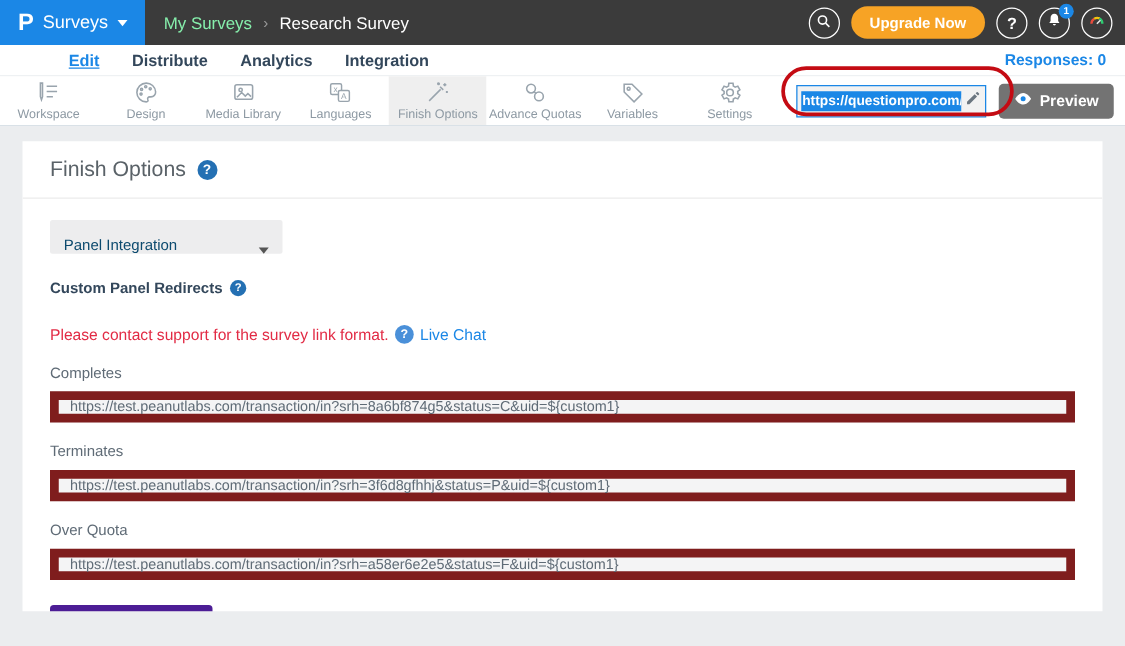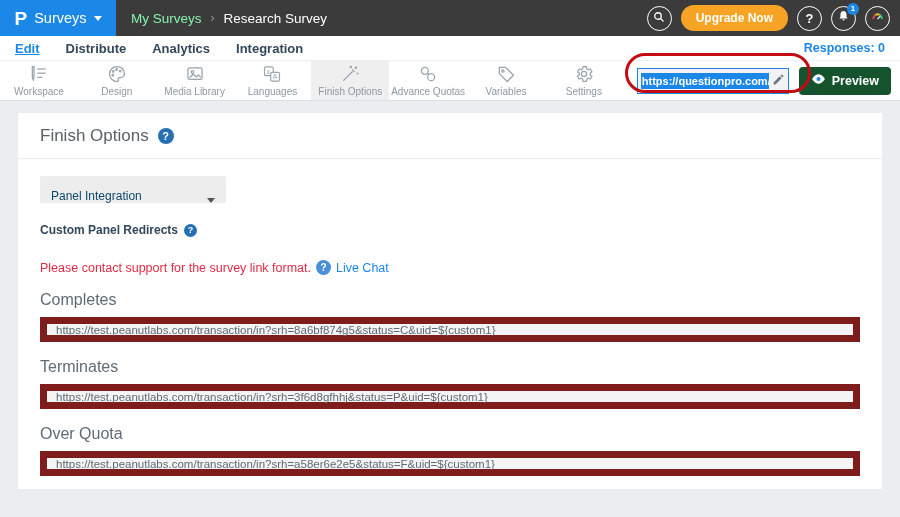--- a/index.html
+++ b/index.html
@@ -20,51 +20,51 @@
   .crumb-parent { color: #86efac; cursor: pointer; }
   .crumb-sep { color: #9a9a9a; font-size: 12px; }
   .crumb-current { color: #fff; }
   .header-right { margin-left: auto; display: flex; align-items: center; gap: 9px; padding-right: 10px; }
   .circle-btn { width: 25px; height: 25px; border: 1.5px solid #fff; border-radius: 50%; display: flex; align-items: center; justify-content: center; color: #fff; font-size: 13px; font-weight: bold; cursor: pointer; position: relative; background: transparent; }
   .upgrade-btn { background: #f7a325; border: none; color: #fff; font-family: inherit; font-weight: bold; font-size: 12px; padding: 6px 15px; border-radius: 14px; cursor: pointer; }
   .badge { position: absolute; top: -4px; right: -4px; background: #1b87e6; color: #fff; font-size: 8px; font-weight: bold; width: 12px; height: 12px; border-radius: 50%; display: flex; align-items: center; justify-content: center; }
   
   .nav-row { height: 25px; background: #fff; display: flex; align-items: center; padding: 0 15px; gap: 26px; border-bottom: 1px solid #eef1f3; }
   .nav-item { font-size: 13px; font-weight: 600; color: #33475b; cursor: pointer; }
-  .nav-item.active { color: #1b87e6; text-decoration: underline; }
+  .nav-item.active { color: #1b87e6; text-decoration: underline; margin-left: 40px; }
   .responses { margin-left: auto; font-size: 12.5px; font-weight: 600; color: #1b87e6; }
   
   .toolbar { height: 40px; background: #fff; display: flex; align-items: stretch; border-bottom: 1px solid #d9e1e7; position: relative; }
   .tool-tab { width: 80px; display: flex; flex-direction: column; align-items: center; justify-content: center; gap: 2px; cursor: pointer; }
   .tool-tab.active { background: #efefef; }
   .tool-label { font-size: 10px; color: #8d99a3; white-space: nowrap; }
   .tool-icon svg { display: block; }
   .url-wrap { position: relative; display: flex; align-items: center; margin-left: 14px; }
   .url-box { width: 152px; height: 26px; border: 1px solid #1b87e6; background: #f2f2f2; display: flex; align-items: center; padding: 0 3px; cursor: text; }
   .url-selected { background: #1b87e6; color: #fff; font-size: 11px; font-weight: bold; white-space: nowrap; overflow: hidden; flex: 1; padding: 2px 1px; }
   .pencil { margin-left: 3px; cursor: pointer; flex: none; }
   .red-ring { position: absolute; left: -12px; top: -8px; width: 186px; height: 40px; border: 3px solid #c40b13; border-radius: 20px; pointer-events: none; }
-  .preview-btn { background: #14532d; border: none; color: #fff; font-family: inherit; font-weight: bold; font-size: 12.5px; border-radius: 4px; padding: 0 12px; height: 28px; margin: auto 9px auto 10px; display: flex; align-items: center; gap: 6px; cursor: pointer; }
+  .preview-btn { background: #737373; border: none; color: #fff; font-family: inherit; font-weight: bold; font-size: 12.5px; border-radius: 4px; padding: 0 12px; height: 28px; margin: auto 9px auto 10px; display: flex; align-items: center; gap: 6px; cursor: pointer; }
   
   .content { padding: 12px 18px 0; }
   .card { background: #fff; height: 376px; overflow: hidden; }
   .card-header { padding: 13px 22px 12px; border-bottom: 1px solid #ececec; display: flex; align-items: center; gap: 9px; }
   .card-title { font-size: 17px; color: #5a6268; }
   .help-circle { width: 16px; height: 16px; background: #2470b3; color: #fff; border-radius: 50%; font-size: 11px; font-weight: bold; display: inline-flex; align-items: center; justify-content: center; cursor: pointer; flex: none; }
   .help-circle.small { width: 13px; height: 13px; font-size: 9px; }
   .help-circle.light { background: #4a90d9; width: 15px; height: 15px; font-size: 10px; }
   .card-body { padding: 17px 22px; }
   .dropdown { width: 186px; height: 27px; background: #ededee; display: flex; align-items: flex-end; justify-content: space-between; padding: 0 11px; font-size: 12px; color: #0c4a6e; border-radius: 2px; cursor: pointer; margin-bottom: 20px; }
   .dropdown .caret-down { border-top-color: #555; }
   .sec-heading { display: flex; align-items: center; gap: 6px; font-size: 12px; font-weight: bold; color: #33475b; }
   .notice-row { display: flex; align-items: center; gap: 5px; margin-top: 23px; }
   .notice-text { font-size: 12.5px; color: #e22b45; }
   .live-chat { font-size: 12.5px; color: #1b87e6; cursor: pointer; }
   .field-group { margin-top: 16px; }
-  .field-label { font-size: 16px; color: #5f6b76; margin-bottom: 8px; }
+  .field-label { font-size: 12px; color: #5f6b76; margin-bottom: 8px; }
   .field-box { height: 25px; background: #f4f4f5; border: 7px solid #7f1d1d; display: flex; align-items: center; padding: 0 9px; font-size: 11.5px; color: #5f6b76; cursor: text; }
   .save-btn { margin-top: 20px; background: #4c1d95; border: none; color: #fff; font-family: inherit; font-weight: bold; font-size: 12px; padding: 8px 24px; border-radius: 3px; cursor: pointer; }
 </style>
 </head>
 <body>
 
 <div class="header">
   <div class="logo-block">
     <span class="logo-glyph">P</span>
     <span class="product-name">Surveys</span>

